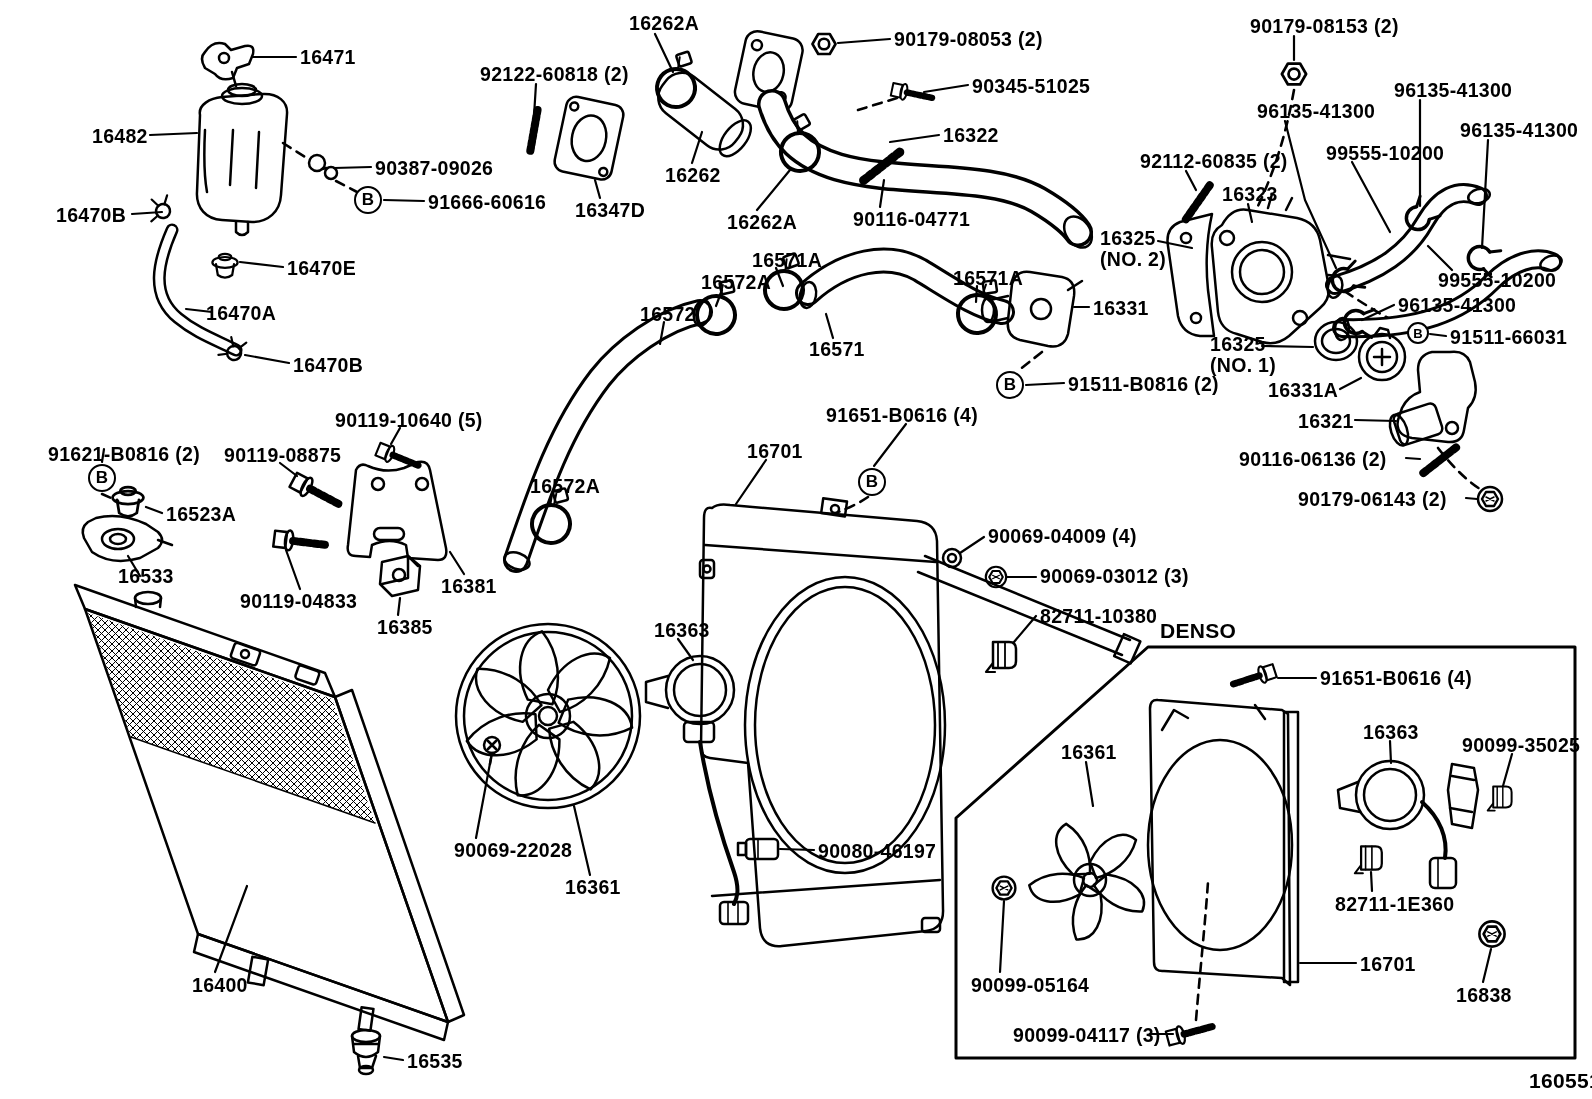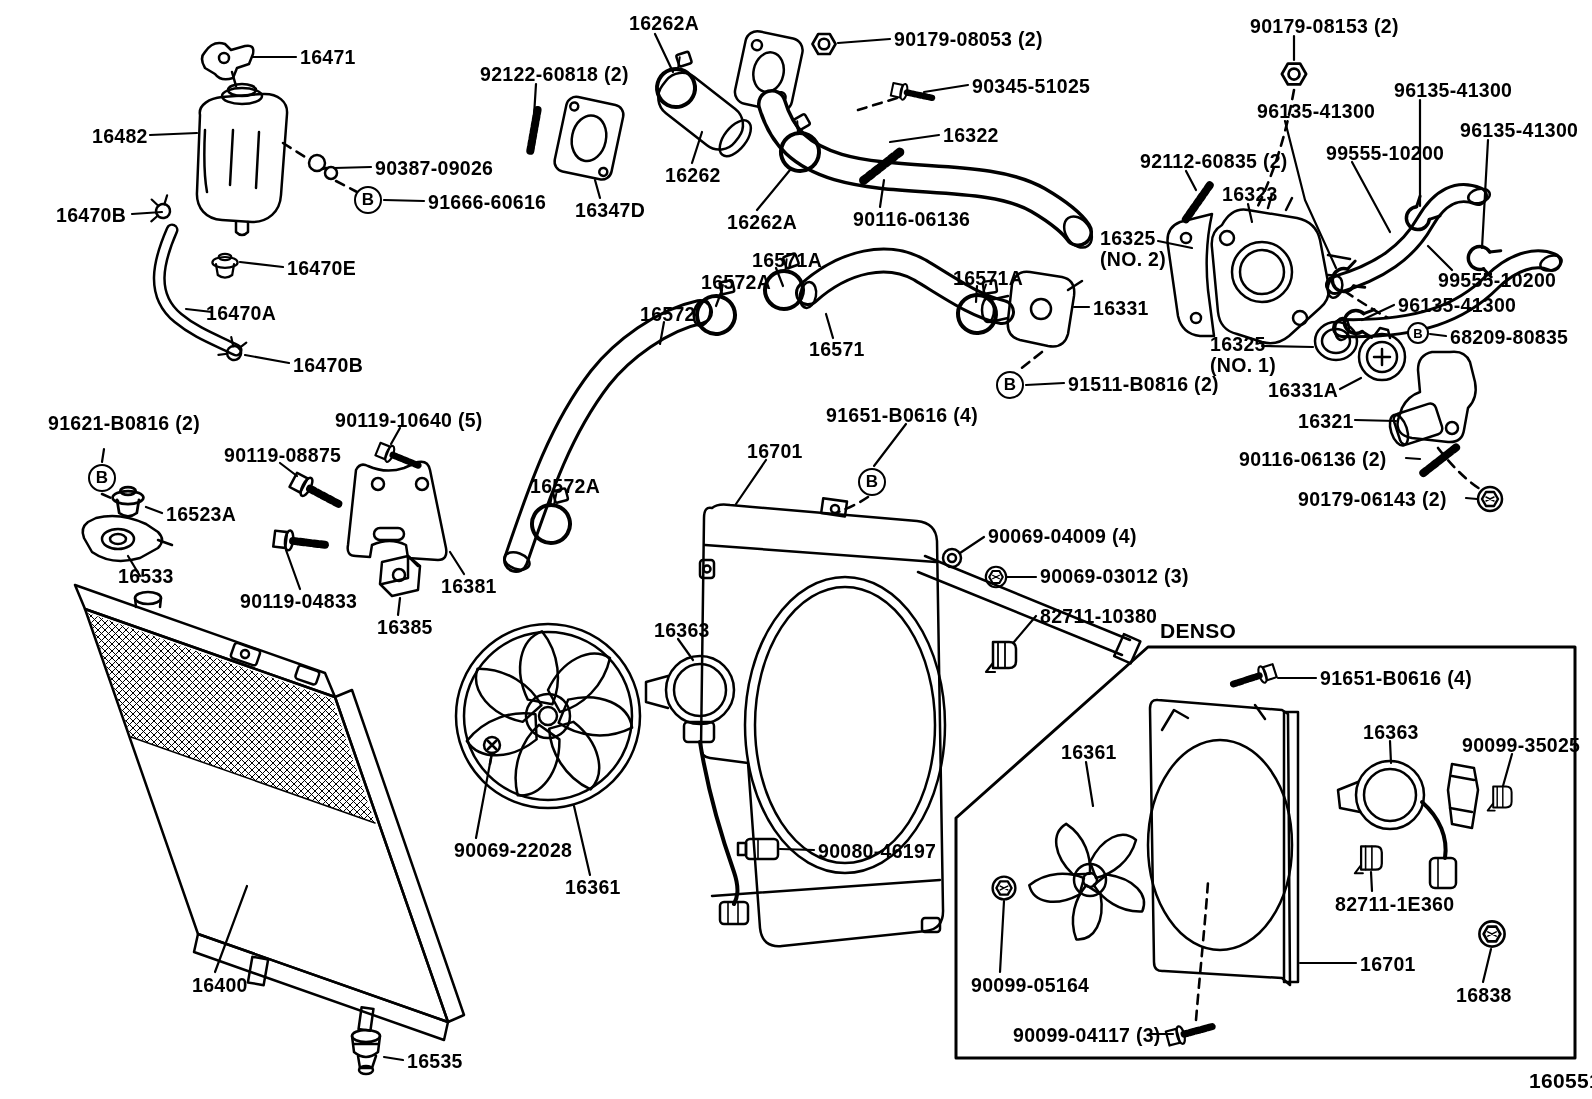--- a/index.html
+++ b/index.html
@@ -433,47 +433,47 @@
 <div class="lbl" style="left:206px;top:303px">16470A</div>
 <div class="lbl" style="left:293px;top:355px">16470B</div>
 <div class="lbl" style="left:629px;top:13px">16262A</div>
 <div class="lbl" style="left:480px;top:64px">92122-60818 (2)</div>
 <div class="lbl" style="left:894px;top:29px">90179-08053 (2)</div>
 <div class="lbl" style="left:972px;top:76px">90345-51025</div>
 <div class="lbl" style="left:943px;top:125px">16322</div>
 <div class="lbl" style="left:665px;top:165px">16262</div>
 <div class="lbl" style="left:575px;top:200px">16347D</div>
 <div class="lbl" style="left:727px;top:212px">16262A</div>
-<div class="lbl" style="left:853px;top:209px">90116-06136</div>
+<div class="lbl" style="left:853px;top:209px">90116-04771</div>
 <div class="lbl" style="left:1250px;top:16px">90179-08153 (2)</div>
 <div class="lbl" style="left:1257px;top:101px">96135-41300</div>
 <div class="lbl" style="left:1394px;top:80px">96135-41300</div>
 <div class="lbl" style="left:1460px;top:120px">96135-41300</div>
 <div class="lbl" style="left:1326px;top:143px">99555-10200</div>
 <div class="lbl" style="left:1140px;top:151px">92112-60835 (2)</div>
 <div class="lbl" style="left:1222px;top:184px">16323</div>
 <div class="lbl" style="left:1100px;top:228px"><span>16325</span><span class="sub">(NO. 2)</span></div>
 <div class="lbl" style="left:1093px;top:298px">16331</div>
 <div class="lbl" style="left:1438px;top:270px">99555-10200</div>
 <div class="lbl" style="left:1398px;top:295px">96135-41300</div>
-<div class="lbl" style="left:1450px;top:327px">68209-80835</div>
+<div class="lbl" style="left:1450px;top:327px">91511-66031</div>
 <div class="lbl" style="left:1210px;top:334px"><span>16325</span><span class="sub">(NO. 1)</span></div>
 <div class="lbl" style="left:1268px;top:380px">16331A</div>
 <div class="lbl" style="left:1068px;top:374px">91511-B0816 (2)</div>
 <div class="lbl" style="left:1298px;top:411px">16321</div>
 <div class="lbl" style="left:1239px;top:449px">90116-06136 (2)</div>
 <div class="lbl" style="left:1298px;top:489px">90179-06143 (2)</div>
 <div class="lbl" style="left:752px;top:250px">16571A</div>
 <div class="lbl" style="left:701px;top:272px">16572A</div>
 <div class="lbl" style="left:640px;top:304px">16572</div>
 <div class="lbl" style="left:809px;top:339px">16571</div>
 <div class="lbl" style="left:953px;top:268px">16571A</div>
 <div class="lbl" style="left:826px;top:405px">91651-B0616 (4)</div>
 <div class="lbl" style="left:747px;top:441px">16701</div>
-<div class="lbl" style="left:48px;top:413px">91621-B0816 (2)</div>
+<div class="lbl" style="left:48px;top:444px">91621-B0816 (2)</div>
 <div class="lbl" style="left:335px;top:410px">90119-10640 (5)</div>
 <div class="lbl" style="left:224px;top:445px">90119-08875</div>
 <div class="lbl" style="left:166px;top:504px">16523A</div>
 <div class="lbl" style="left:118px;top:566px">16533</div>
 <div class="lbl" style="left:240px;top:591px">90119-04833</div>
 <div class="lbl" style="left:441px;top:576px">16381</div>
 <div class="lbl" style="left:377px;top:617px">16385</div>
 <div class="lbl" style="left:530px;top:476px">16572A</div>
 <div class="lbl" style="left:654px;top:620px">16363</div>
 <div class="lbl" style="left:988px;top:526px">90069-04009 (4)</div>

